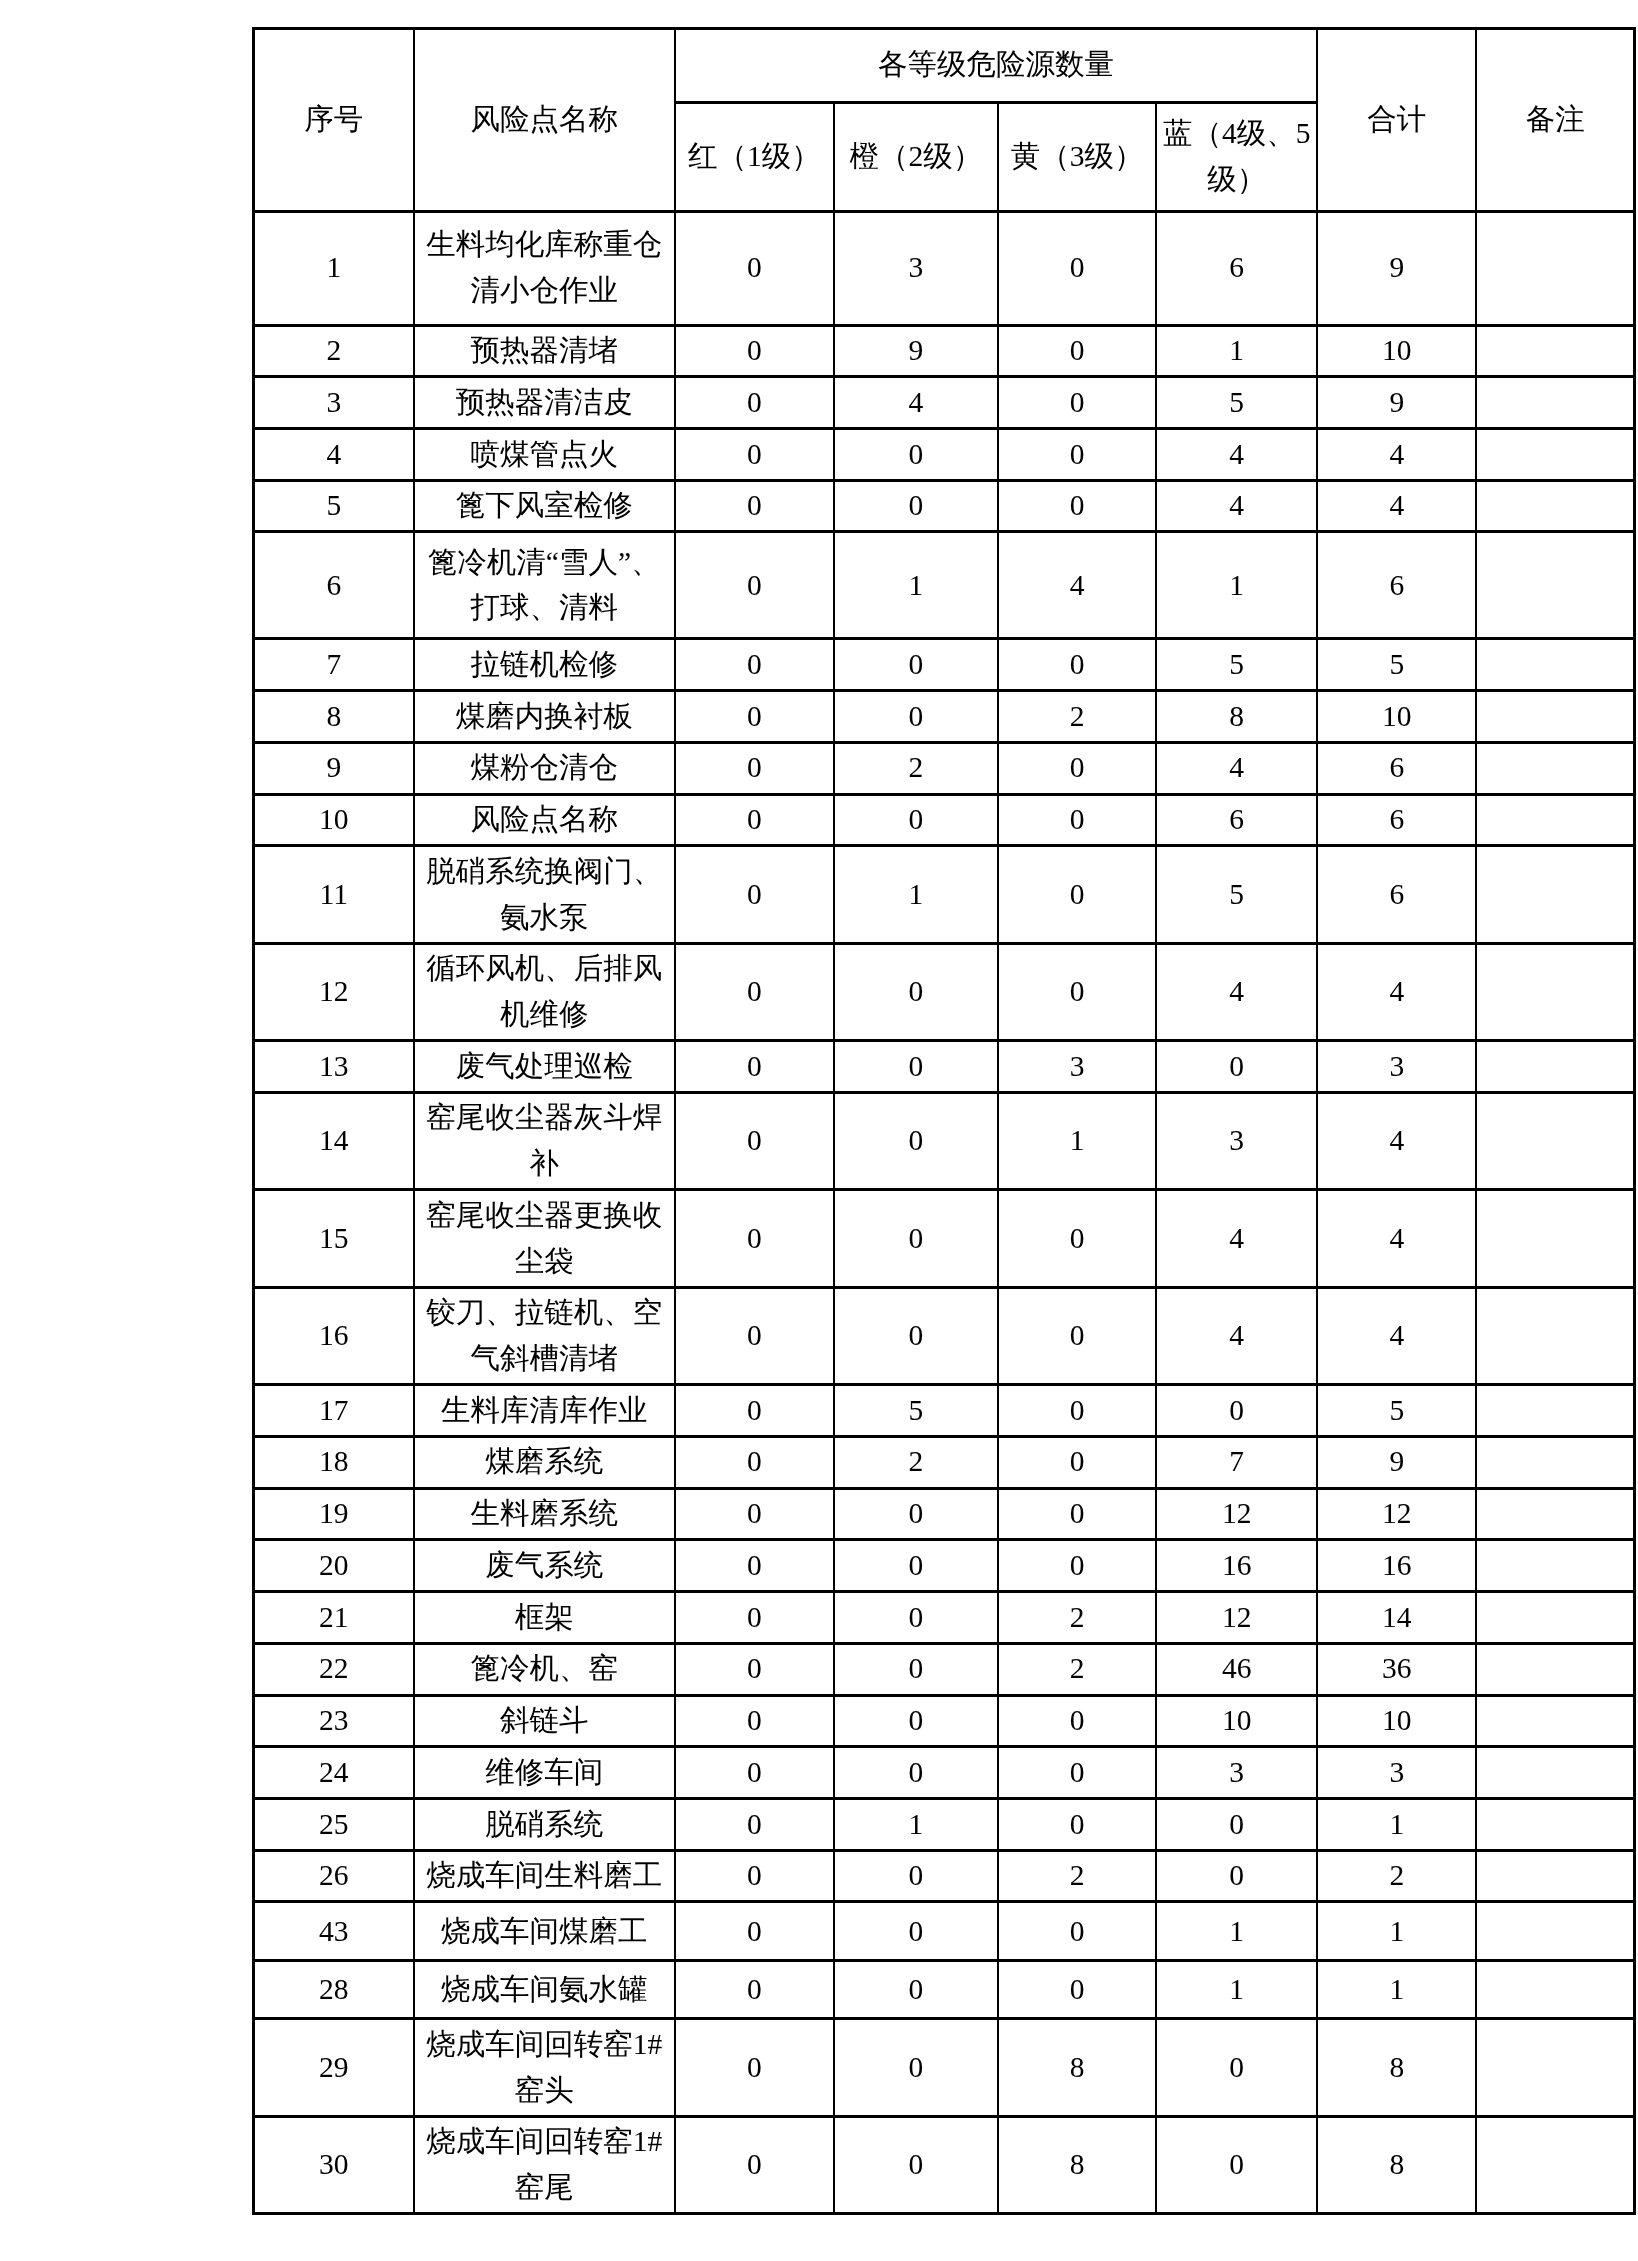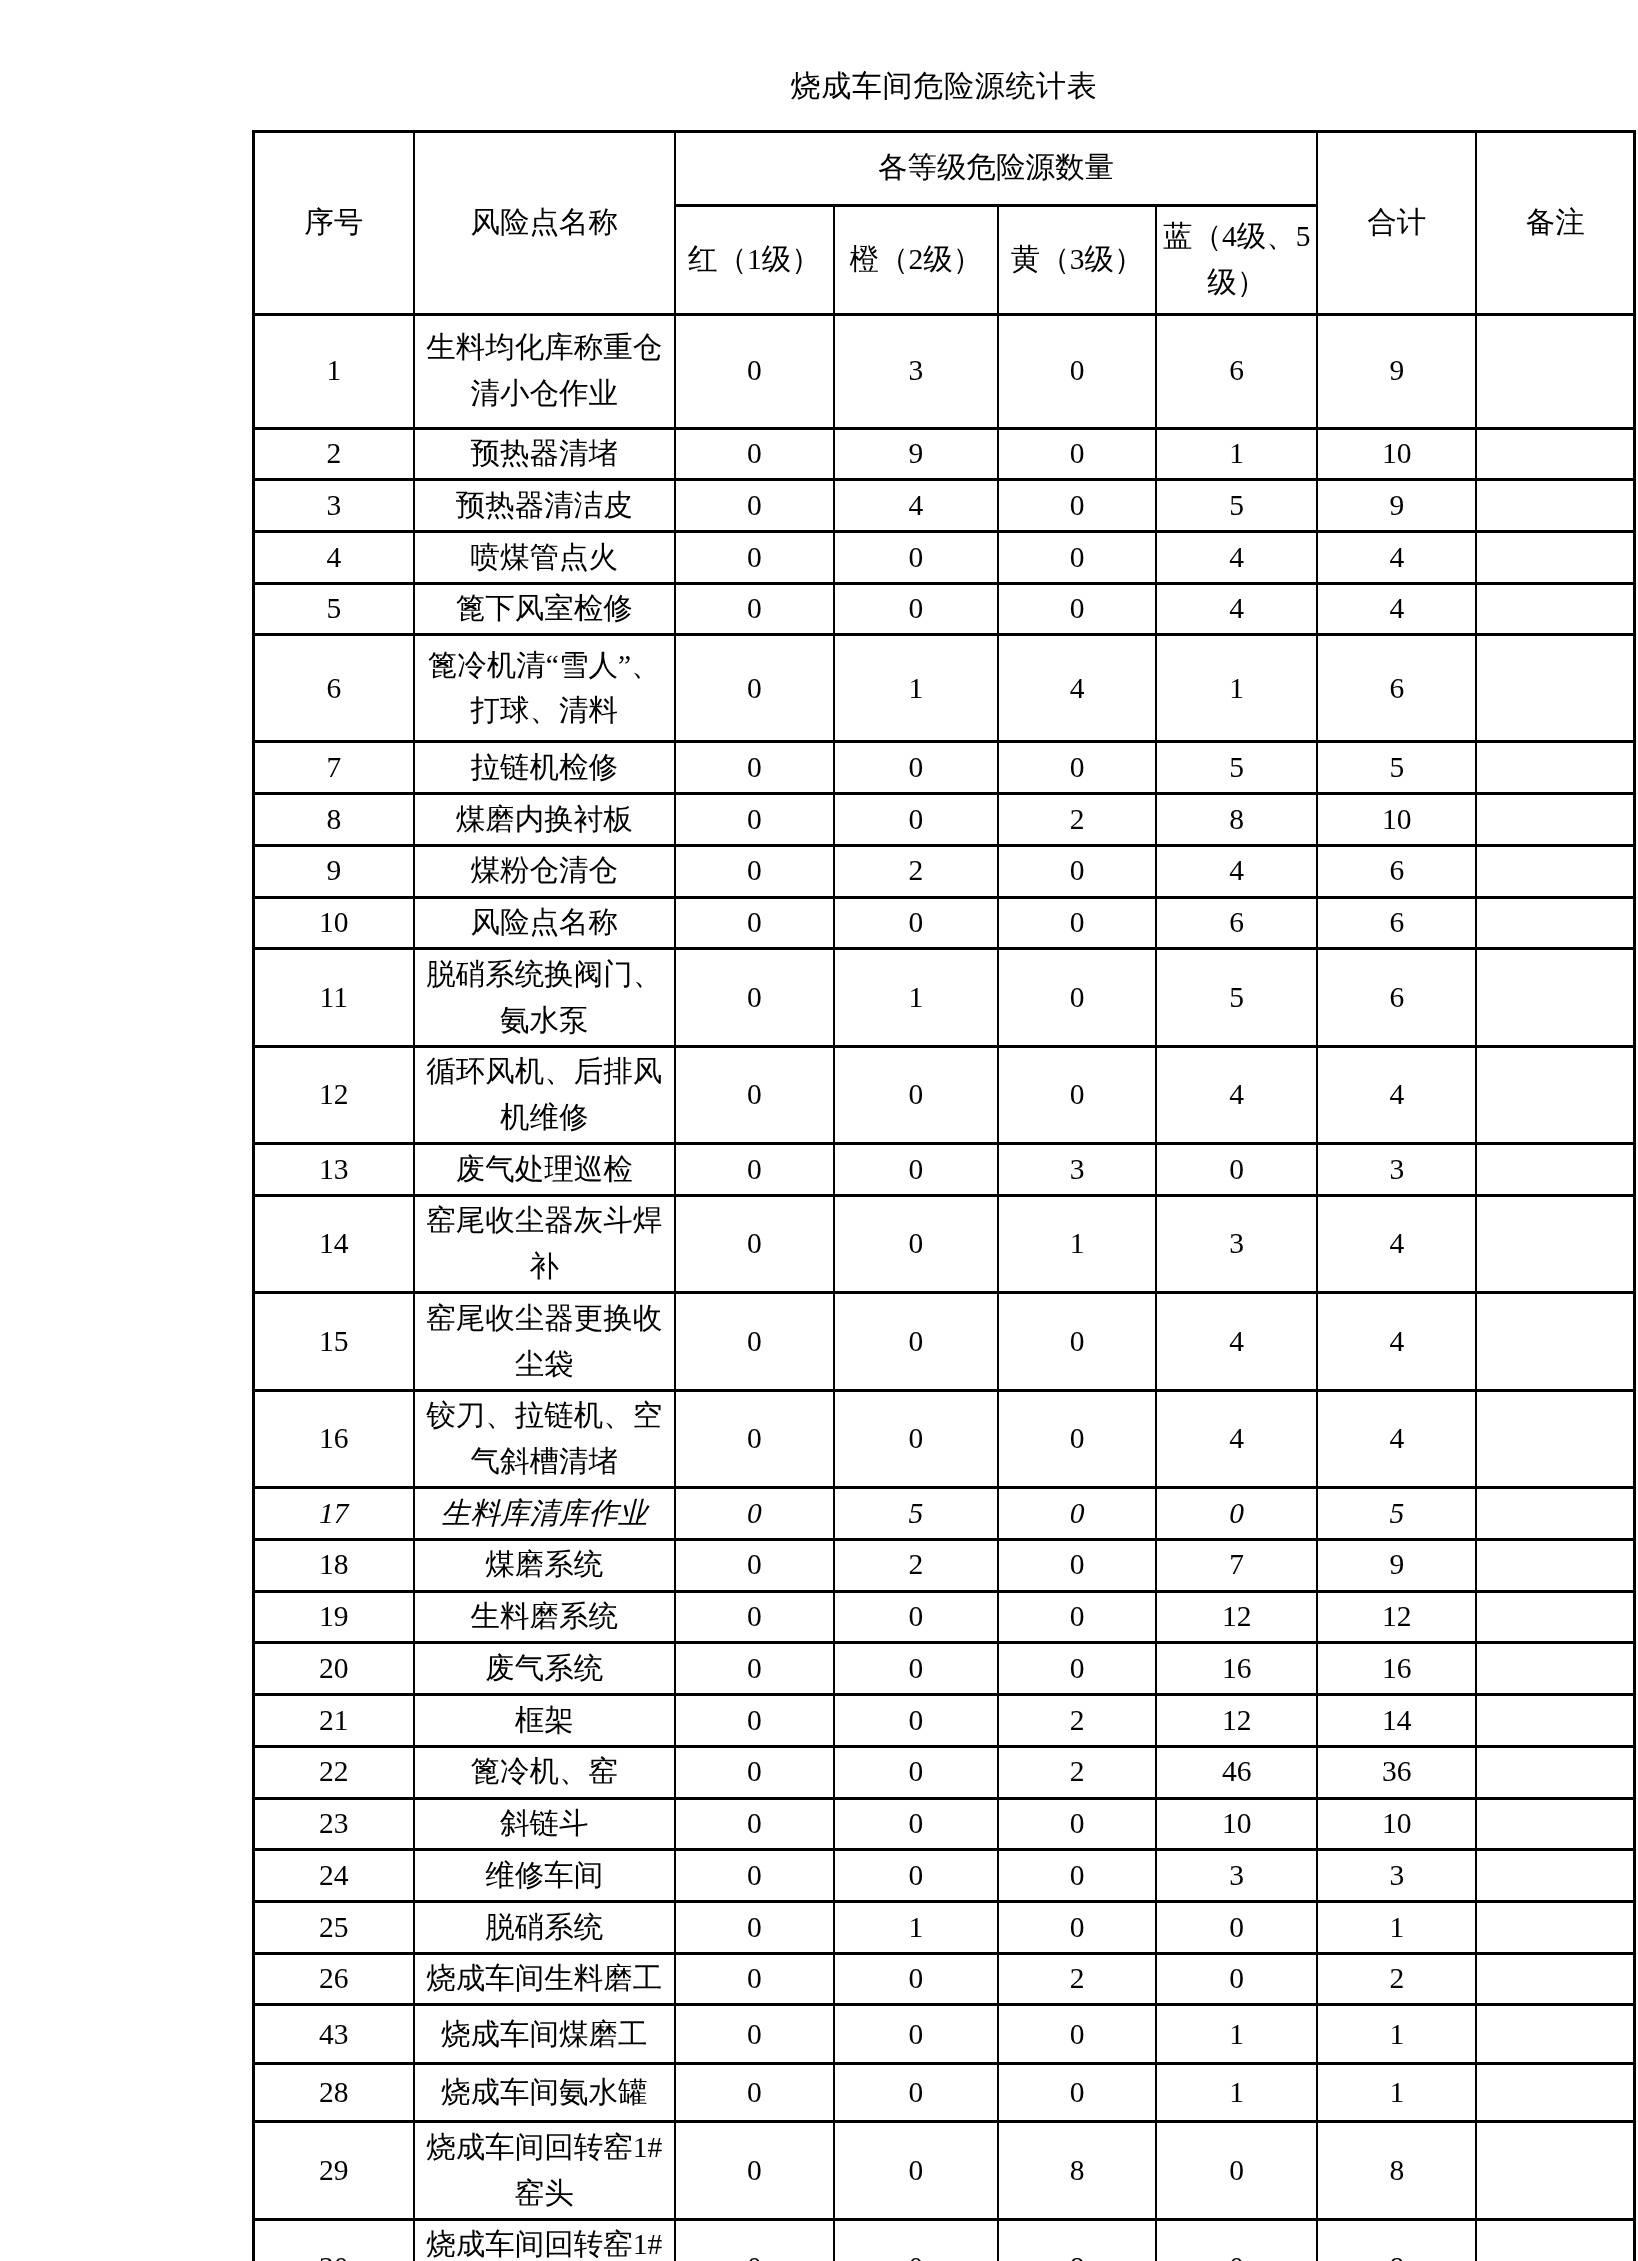--- a/index.html
+++ b/index.html
@@ -56,21 +56,20 @@
     word-break: break-all;
     line-break: anywhere;
     margin-left: 48px;
   }
 </style>
 </head>
 <body>
 
 <div class="page">
   <div class="sheet">
-    <div class="doc-title">烧成车间危险源统计表</div>
 
     <table class="stats-table">
       <colgroup>
         <col style="width:160px">
         <col style="width:261px">
         <col style="width:159px">
         <col style="width:164px">
         <col style="width:158px">
         <col style="width:161px">
         <col style="width:159px">
@@ -245,21 +244,21 @@
           <tr style="height: 85px;">
     <td class="c-no">16</td>
     <td class="c-name">铰刀、拉链机、空气斜槽清堵</td>
     <td class="c-red">0</td>
     <td class="c-orange">0</td>
     <td class="c-yellow">0</td>
     <td class="c-blue">4</td>
     <td class="c-total">4</td>
     <td class="c-remark"></td>
   </tr>
-          <tr style="height: 46px; font-style: italic;">
+          <tr style="height: 46px;">
     <td class="c-no">17</td>
     <td class="c-name">生料库清库作业</td>
     <td class="c-red">0</td>
     <td class="c-orange">5</td>
     <td class="c-yellow">0</td>
     <td class="c-blue">0</td>
     <td class="c-total">5</td>
     <td class="c-remark"></td>
   </tr>
           <tr style="height: 47px;">

